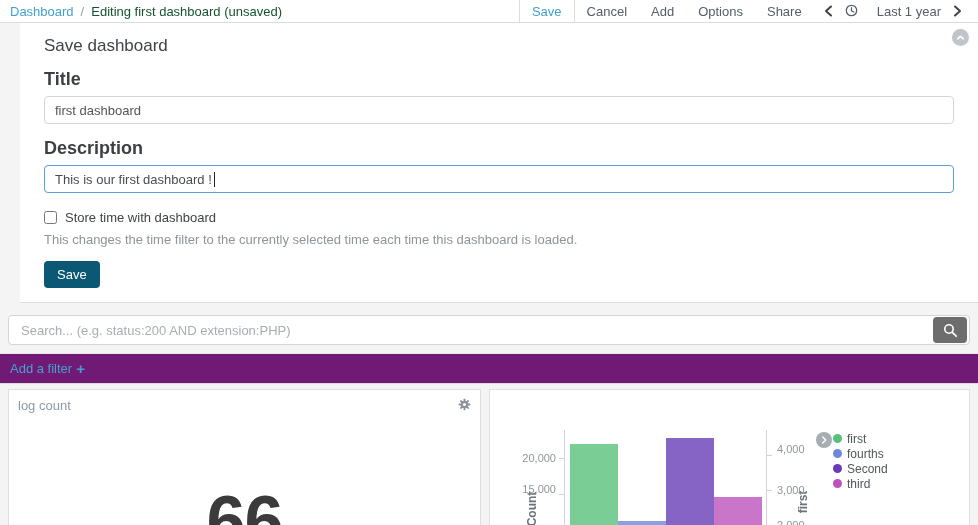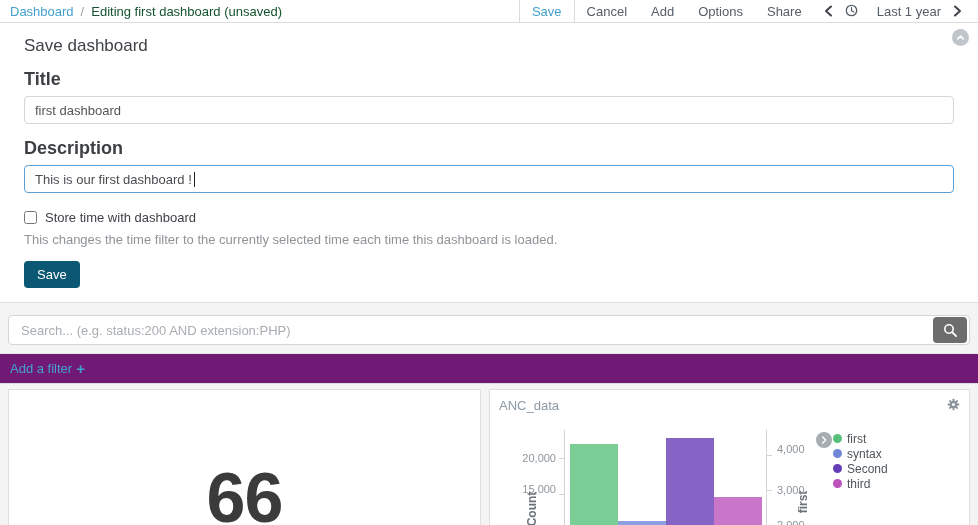--- a/index.html
+++ b/index.html
@@ -13,21 +13,21 @@
   .breadcrumb a{color:#44a1cf;text-decoration:none;cursor:pointer;}
   .crumb-sep{color:#9aa0a6;margin:0 7px;}
   .crumb-current{color:#14532d;}
   .topnav{display:flex;align-items:stretch;margin-left:auto;}
   .nav-item{padding:0 12px;display:flex;align-items:center;color:#555d66;cursor:pointer;}
   .nav-item.active{color:#44a1cf;border-left:1px solid #dcdcdc;border-right:1px solid #dcdcdc;}
   .timepicker{display:flex;align-items:center;color:#555d66;padding-right:6px;}
   .chev-btn{padding:0 10px;display:flex;align-items:center;cursor:pointer;background:none;border:none;}
   .time-btn{display:flex;gap:19px;cursor:pointer;background:none;border:none;font:inherit;color:#555d66;padding:0 2px;}
   
-  .save-panel{background:#fff;border-bottom:1px solid #dcdcdc;padding:6px 24px 14px;position:relative;}
+  .save-panel{background:#fff;border-bottom:1px solid #dcdcdc;padding:6px 24px 14px;position:relative;margin-left:20px;}
   .collapse-btn{position:absolute;top:6px;right:9px;width:17px;height:17px;border-radius:50%;background:#bfc5ca;border:none;display:flex;align-items:center;justify-content:center;cursor:pointer;padding:0;}
   .panel-heading{font-size:17px;font-weight:400;margin:7px 0 13px;color:#3f4247;}
   .field-label{font-weight:700;font-size:18px;margin:0 0 6px;display:block;color:#3c3f43;}
   .text-input{width:100%;box-sizing:border-box;height:28px;border:1px solid #d5d5d5;border-radius:4px;padding:0 10px;font:inherit;color:#555;background:#fff;margin-bottom:14px;}
   .description-box{border:1px solid #59a0d8;border-radius:4px;height:26px;display:flex;align-items:center;padding:0 10px;color:#4a4d50;margin-bottom:17px;background:#fff;cursor:text;}
   .caret{width:1px;height:15px;background:#222;margin-left:2px;}
   .checkbox-row{display:flex;align-items:center;gap:8px;margin:2px 0 7px;color:#3f4247;cursor:pointer;}
   .checkbox-row input{width:13px;height:13px;margin:0;}
   .helper{color:#8f9499;margin:0 0 14px;}
   .save-btn{background:#0a5873;color:#fff;border:none;border-radius:4px;padding:6px 13px;font:inherit;cursor:pointer;}
@@ -141,39 +141,39 @@
 <div class="filter-bar">
   <a class="add-filter">
     <span>Add a filter</span>
     <span class="plus">+</span>
   </a>
 </div>
 
 <main class="grid">
 
   <section class="panel panel-metric">
-    <div class="metric">66</div>
-  </section>
-
-  <section class="panel panel-chart">
     <div class="panel-header">
-      <span class="panel-title">ANC_data</span>
+      <span class="panel-title">log count</span>
       <button class="gear-btn">
         <svg width="13" height="13" viewBox="0 0 16 16">
           <g fill="#8a939b">
             <rect x="6.9" y="0.8" width="2.2" height="14.4" rx="0.7"></rect>
             <rect x="6.9" y="0.8" width="2.2" height="14.4" rx="0.7" transform="rotate(45 8 8)"></rect>
             <rect x="6.9" y="0.8" width="2.2" height="14.4" rx="0.7" transform="rotate(90 8 8)"></rect>
             <rect x="6.9" y="0.8" width="2.2" height="14.4" rx="0.7" transform="rotate(135 8 8)"></rect>
             <circle cx="8" cy="8" r="4.6"></circle>
           </g>
           <circle cx="8" cy="8" r="1.9" fill="#fff"></circle>
         </svg>
       </button>
     </div>
+    <div class="metric">66</div>
+  </section>
+
+  <section class="panel panel-chart">
 
     <div class="chart-layer" id="chart-layer">
       <div class="ylabel" style="left:22px;top:112px;width:40px;">Count</div>
       <div class="ylabel" style="left:298px;top:105px;width:30px;">first</div>
       <div class="axis-line" style="left:74px;"></div>
       <div class="axis-line" style="left:276px;"></div>
       <div class="plot" id="plot">
           <div class="bar" style="left: 6px; width: 48px; top: 13.6px; background: rgb(87, 193, 123); opacity: 0.8;"></div>
           <div class="bar" style="left: 54px; width: 48px; top: 91.36px; background: rgb(111, 135, 216); opacity: 0.8;"></div>
           <div class="bar" style="left: 102px; width: 48px; top: 7.84px; background: rgb(102, 61, 184); opacity: 0.8;"></div>
@@ -184,21 +184,21 @@
             <polyline points="4.5,2.5 8,6 4.5,9.5" fill="none" stroke="#fff" stroke-width="1.8" stroke-linecap="round" stroke-linejoin="round"></polyline>
           </svg>
       </button>
       <ul class="legend-items" id="legend-items">
           <li class="legend-item">
             <span class="legend-dot" style="background: rgb(87, 193, 123);"></span>
             <span>first</span>
           </li>
           <li class="legend-item">
             <span class="legend-dot" style="background: rgb(111, 135, 216);"></span>
-            <span>syntax</span>
+            <span>fourths</span>
           </li>
           <li class="legend-item">
             <span class="legend-dot" style="background: rgb(102, 61, 184);"></span>
             <span>Second</span>
           </li>
           <li class="legend-item">
             <span class="legend-dot" style="background: rgb(188, 82, 188);"></span>
             <span>third</span>
           </li>
         </ul>

